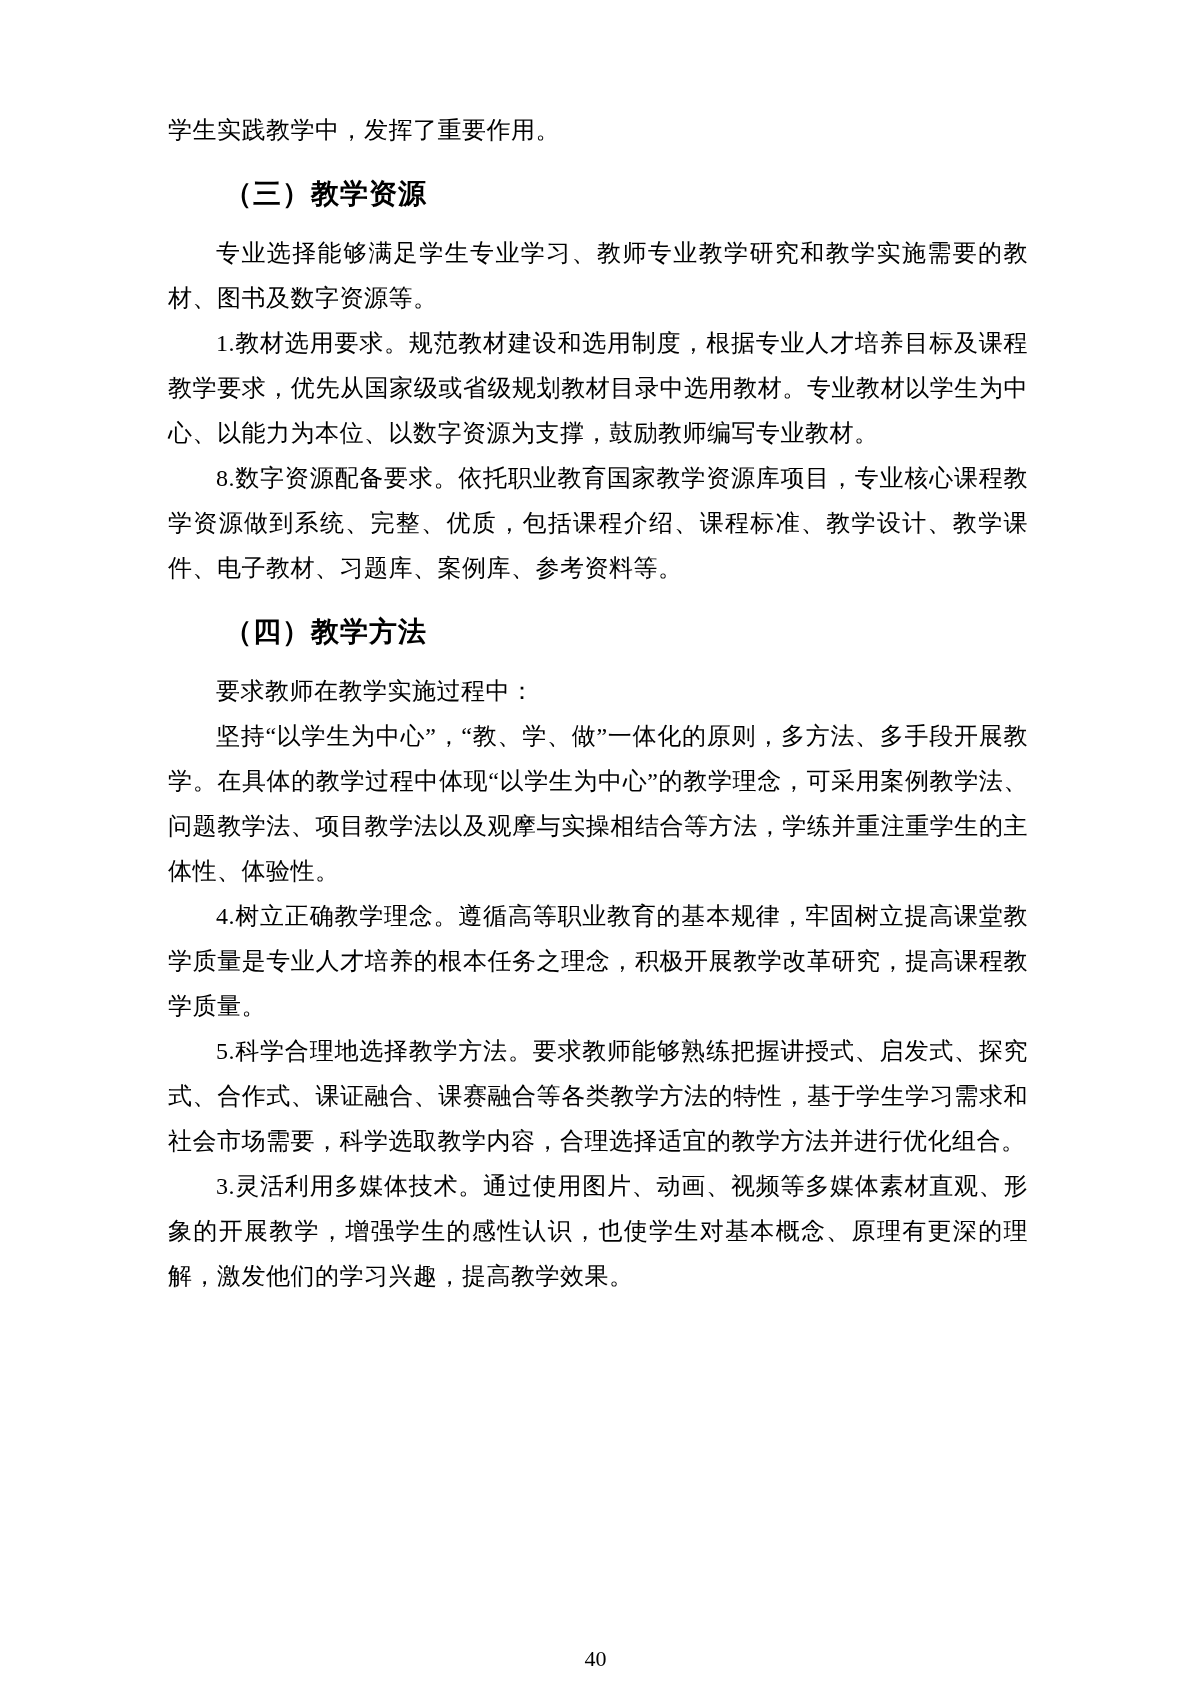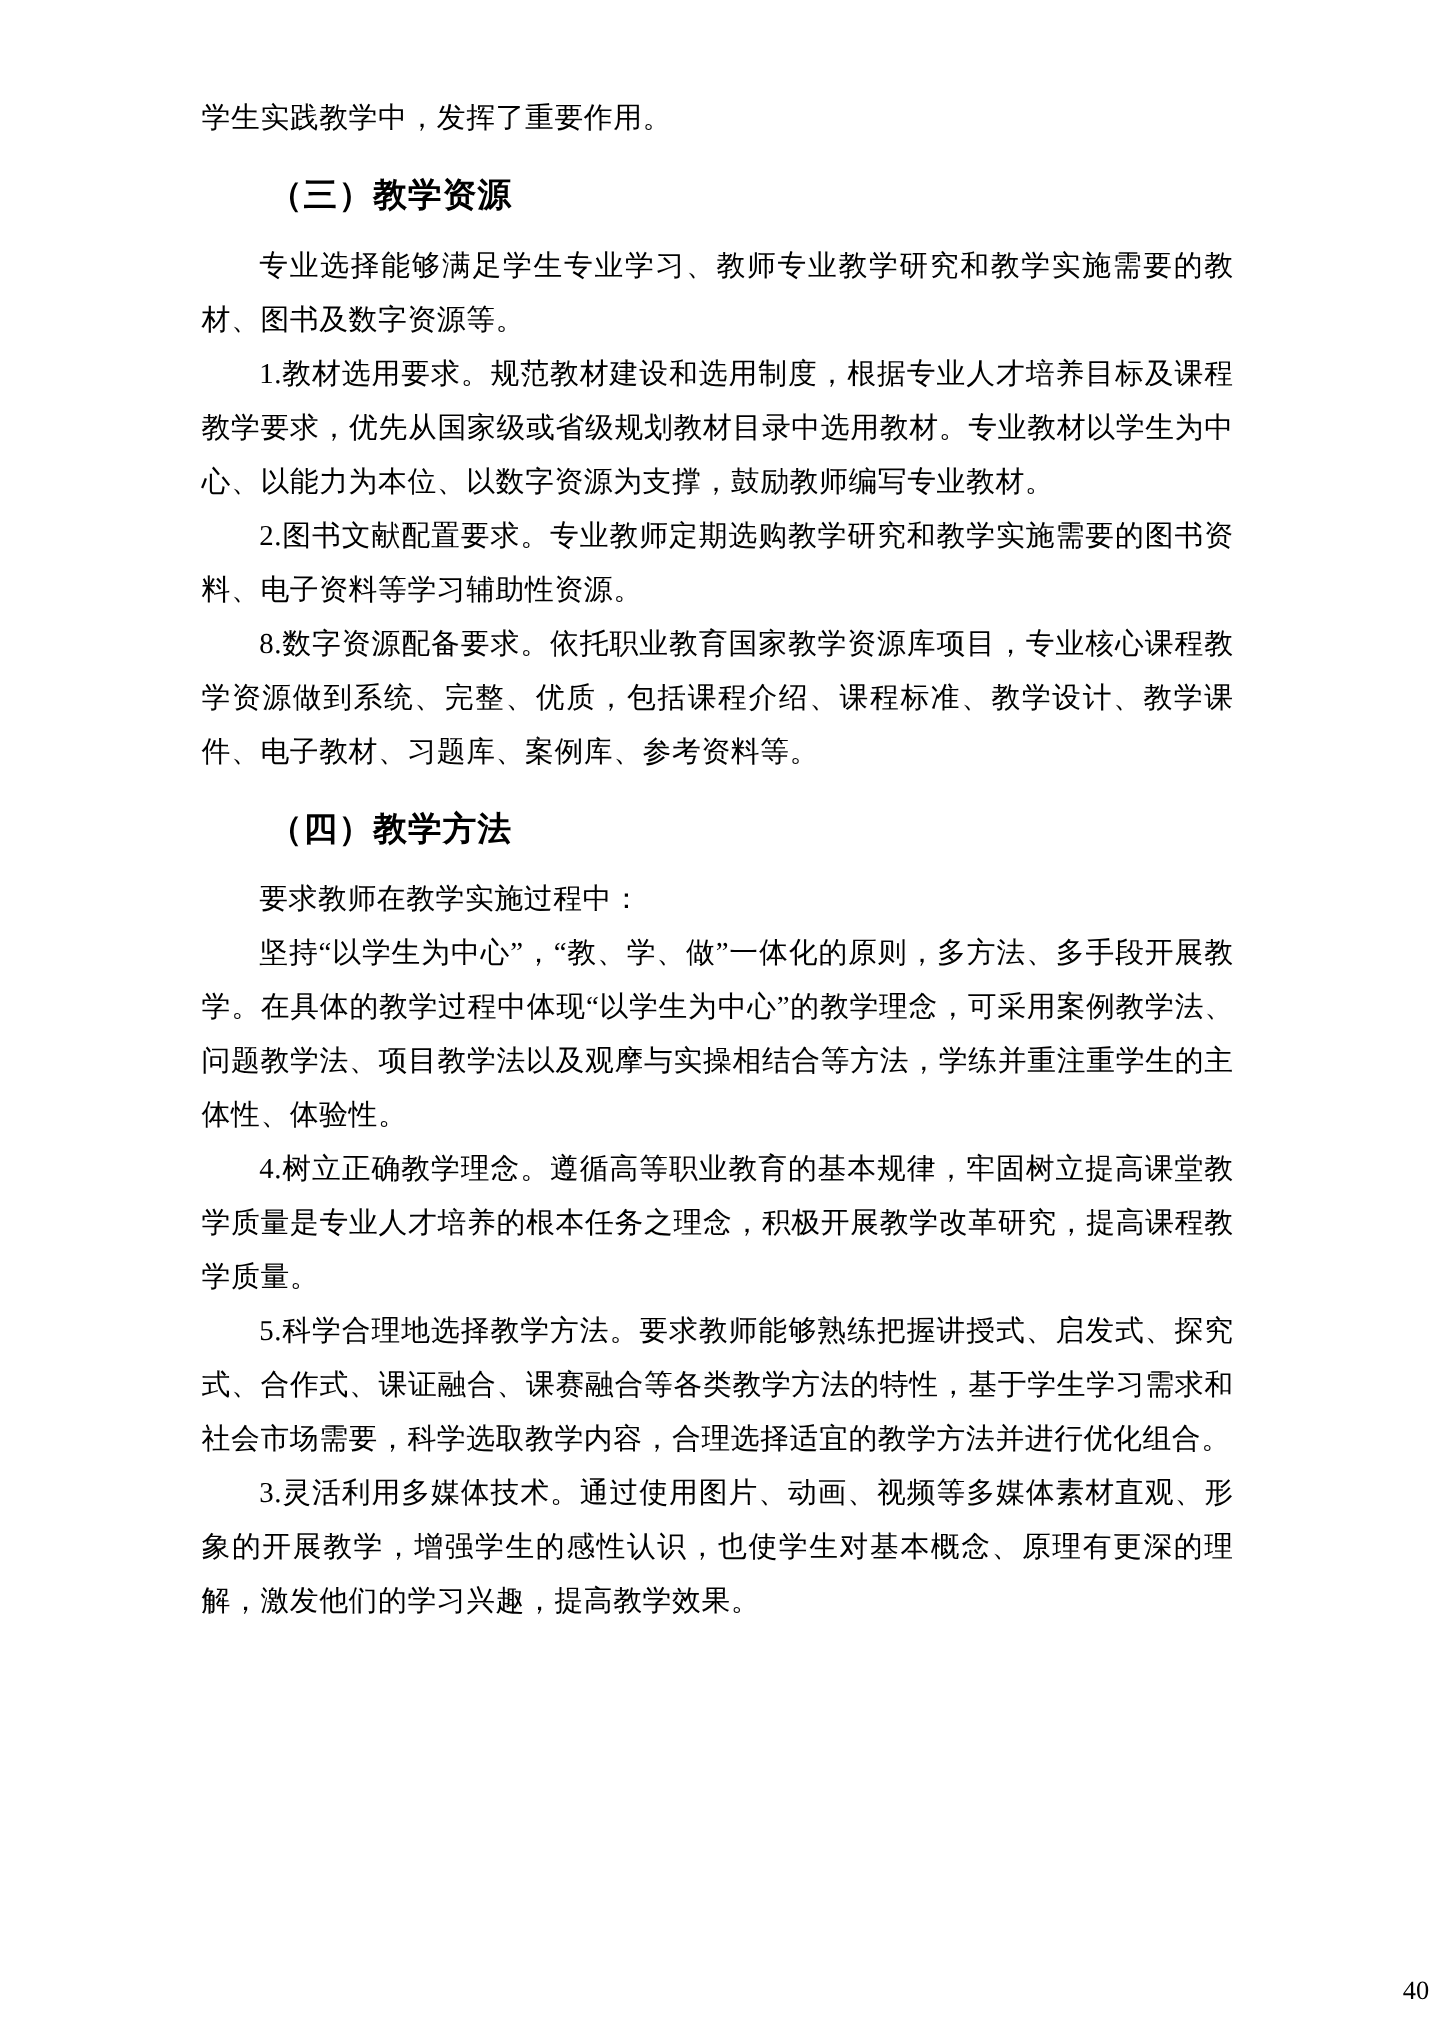--- a/index.html
+++ b/index.html
@@ -9,21 +9,21 @@
   }
   .page {
     position: relative;
     width: 1191px;
     height: 1684px;
     margin: 0 auto;
     background: #ffffff;
     color: #000000;
     font-family: "Liberation Serif", "DejaVu Serif", serif;
     box-sizing: border-box;
-    padding: 77px 163px 0 168px;
+    padding: 108px 163px 0 168px;
     overflow: hidden;
   }
   .para {
     margin: 0;
     font-size: 24px;
     line-height: 45px;
     text-align: justify;
     text-indent: 2em;
     letter-spacing: 0.5px;
   }
@@ -37,38 +37,37 @@
     font-weight: bold;
     text-indent: 2em;
     font-family: Liberation Sans, sans-serif;
     letter-spacing: 1px;
   }
   .page-number {
     position: absolute;
     left: 0;
     right: 0;
     bottom: 14px;
-    text-align: right;
+    text-align: center;
     font-size: 22px;
     line-height: 1;
     font-family: "Liberation Serif", "DejaVu Serif", serif;
   }
 </style>
 </head>
 <body>
 
 <div class="page">
 
   <p class="para flush">学生实践教学中，发挥了重要作用。</p>
 
   <h2 class="heading">（三）教学资源</h2>
 
   <p class="para">专业选择能够满足学生专业学习、教师专业教学研究和教学实施需要的教材、图书及数字资源等。</p>
   <p class="para">1.教材选用要求。规范教材建设和选用制度，根据专业人才培养目标及课程教学要求，优先从国家级或省级规划教材目录中选用教材。专业教材以学生为中心、以能力为本位、以数字资源为支撑，鼓励教师编写专业教材。</p>
-  <p class="para">2.图书文献配置要求。专业教师定期选购教学研究和教学实施需要的图书资料、电子资料等学习辅助性资源。</p>
   <p class="para">8.数字资源配备要求。依托职业教育国家教学资源库项目，专业核心课程教学资源做到系统、完整、优质，包括课程介绍、课程标准、教学设计、教学课件、电子教材、习题库、案例库、参考资料等。</p>
 
   <h2 class="heading">（四）教学方法</h2>
 
   <p class="para">要求教师在教学实施过程中：</p>
   <p class="para">坚持“以学生为中心”，“教、学、做”一体化的原则，多方法、多手段开展教学。在具体的教学过程中体现“以学生为中心”的教学理念，可采用案例教学法、问题教学法、项目教学法以及观摩与实操相结合等方法，学练并重注重学生的主体性、体验性。</p>
   <p class="para">4.树立正确教学理念。遵循高等职业教育的基本规律，牢固树立提高课堂教学质量是专业人才培养的根本任务之理念，积极开展教学改革研究，提高课程教学质量。</p>
   <p class="para">5.科学合理地选择教学方法。要求教师能够熟练把握讲授式、启发式、探究式、合作式、课证融合、课赛融合等各类教学方法的特性，基于学生学习需求和社会市场需要，科学选取教学内容，合理选择适宜的教学方法并进行优化组合。</p>
   <p class="para">3.灵活利用多媒体技术。通过使用图片、动画、视频等多媒体素材直观、形象的开展教学，增强学生的感性认识，也使学生对基本概念、原理有更深的理解，激发他们的学习兴趣，提高教学效果。</p>
 

